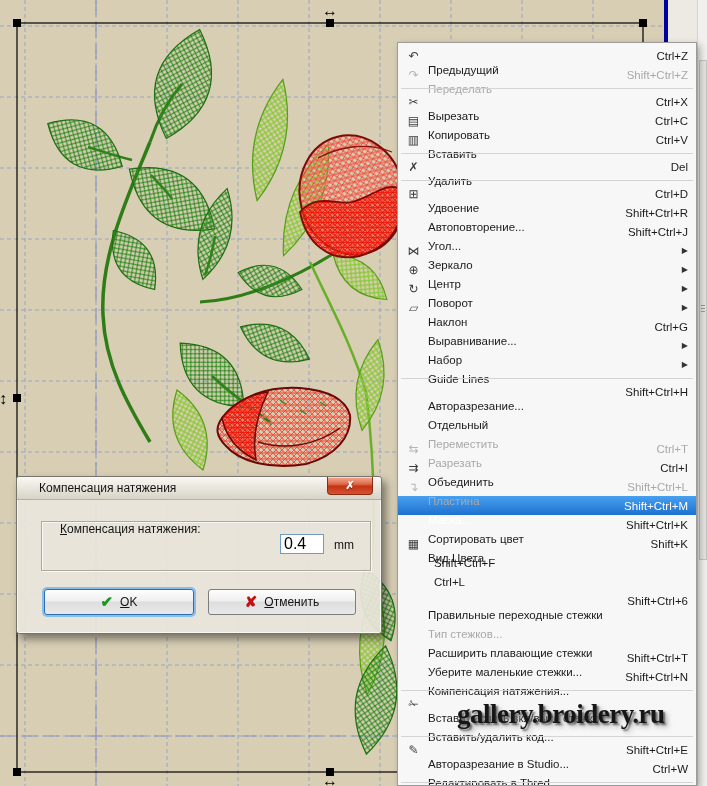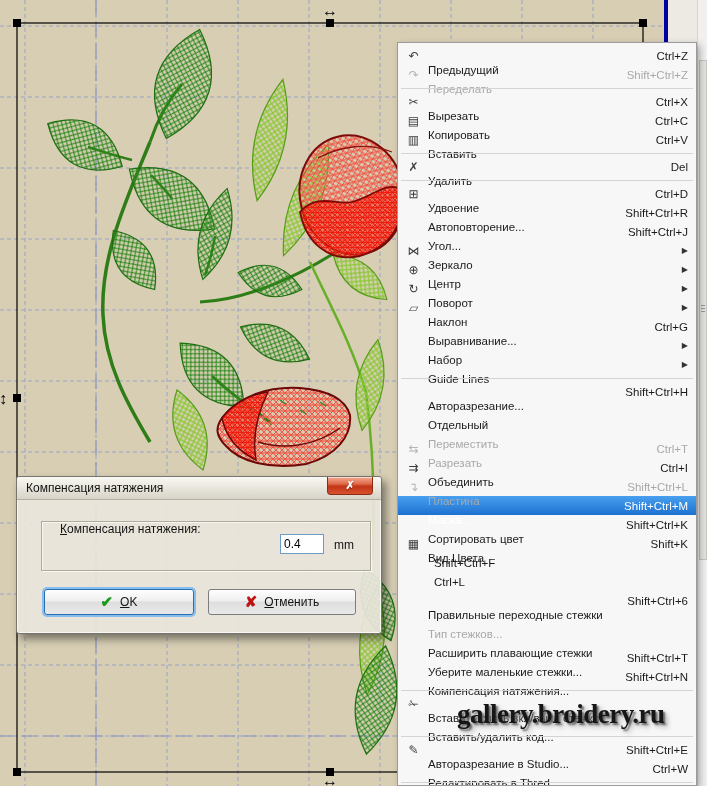--- a/index.html
+++ b/index.html
@@ -34,36 +34,36 @@
   .mi.hl{background:linear-gradient(#48a0ef,#1e71d0);color:#fff;}
   .mi.hl .ic,.mi.hl .ar{color:#fff;}
   .sep{height:8px;position:relative;}
   .sep::after{content:'';position:absolute;left:3px;right:3px;top:50%;border-top:1px solid #d4d4d4;}
 
   
   .dialog{position:absolute;left:16px;top:476px;width:366px;height:158px;z-index:10;
           background:rgba(233,229,219,0.93);border:1px solid #76746c;border-radius:3px;
           box-shadow:inset 0 0 0 1px rgba(255,255,255,.75), 4px 5px 9px rgba(0,0,0,.45);
           box-sizing:border-box;font-size:12px;color:#141414;}
-  .titlebar{height:22px;display:flex;align-items:center;padding:0 9px;
+  .titlebar{height:22px;display:flex;align-items:center;padding:0 22px;
             background:linear-gradient(rgba(250,249,244,.95),rgba(213,209,196,.88));
             border-bottom:1px solid #b3b0a4;border-radius:3px 3px 0 0;}
   .dlg-close{position:absolute;top:0px;right:8px;width:44px;height:17px;
              background:linear-gradient(#f2ab93,#e06c4b 40%,#c23517 55%,#d9512f);
              border:1px solid #8d2a12;border-top:none;border-radius:0 0 4px 4px;
              color:#fff;font-weight:bold;font-size:11px;display:flex;align-items:center;
              justify-content:center;box-shadow:inset 0 1px 0 rgba(255,255,255,.55);
              text-shadow:0 1px 1px #7a1606;cursor:default;}
   .panel{position:absolute;left:24px;right:10px;top:44px;height:48px;
          border:1px solid #adaa9c;box-shadow:inset 1px 1px 0 rgba(255,255,255,.7),1px 1px 0 rgba(255,255,255,.7);
          display:flex;}
   .flabel{margin-left:18px;display:inline-block;}
   .flabel::first-letter{text-decoration:underline;}
   .tinput{position:absolute;left:238px;top:12px;width:36px;height:18px;border:1px solid #6f9cc5;
-          background:#fff;font-family:"Liberation Sans",sans-serif;font-size:12px;padding:0 3px;}
+          background:#fff;font-family:"Liberation Sans",sans-serif;font-size:16px;padding:0 3px;}
   .unit{position:absolute;left:292px;top:16px;}
   .btn{position:absolute;top:112px;height:26px;display:flex;align-items:center;justify-content:center;
        gap:7px;border-radius:3px;box-sizing:border-box;
        background:linear-gradient(#fefefe,#efefef 45%,#dedede 50%,#e9e9e9);cursor:default;}
   .btn-ok{left:27px;width:150px;border:1px solid #2a6db0;box-shadow:0 0 0 2px rgba(125,185,240,.9);}
   .btn-cancel{left:191px;width:148px;border:1px solid #7d7d7d;box-shadow:inset 0 1px 0 #fff;}
   .blabel{display:inline-block;}
   .blabel::first-letter{text-decoration:underline;}
   .check{color:#17991c;font-weight:bold;font-size:15px;}
   .xmark{color:#bf1212;font-weight:bold;font-size:15px;}

